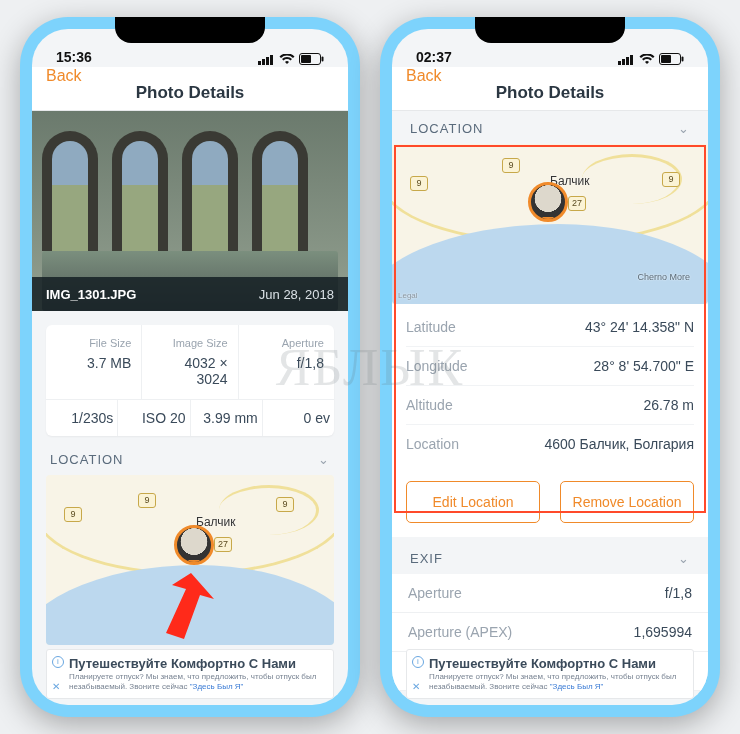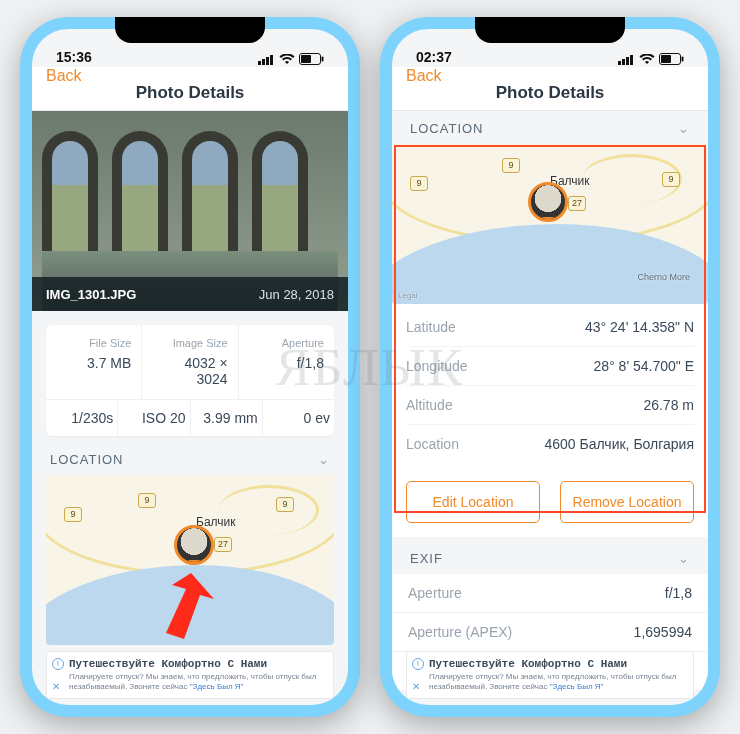--- a/index.html
+++ b/index.html
@@ -79,21 +79,21 @@
   .loc-buttons button{flex:1;padding:12px 4px;border:1px solid var(--accent);background:#fff;color:var(--accent);border-radius:5px;font-size:14px;}
 
   .highlight-box{border:2px solid #ff4a2a;pointer-events:none;}
 
   
   .exif-row{display:flex;justify-content:space-between;padding:11px 16px;border-bottom:1px solid #eef0f2;font-size:14px;background:#fff;}
   .exif-row .k{color:var(--text-light);} .exif-row .v{color:var(--text-dark);}
 
   
   .ad{position:absolute;left:14px;right:14px;bottom:6px;background:#fff;border:1px solid #e6e8ea;border-radius:3px;padding:6px 8px 6px 22px;font-size:8px;color:#788392;line-height:1.25;}
-  .ad .title{color:#3a4a5a;font-weight:600;font-size:11px;font-family:Liberation Mono, monospace;}
+  .ad .title{color:#3a4a5a;font-weight:600;font-size:13px;}
   .ad .link{color:#3a7bd5;}
   .ad .info-icon{position:absolute;left:5px;top:6px;width:12px;height:12px;border:1.3px solid #6aa7e0;border-radius:50%;color:#6aa7e0;font-size:8px;line-height:10px;text-align:center;}
   .ad .x-icon{position:absolute;left:5px;bottom:6px;color:#6aa7e0;font-size:10px;line-height:1;}
 
   .watermark{position:absolute;top:50%;left:50%;transform:translate(-50%,-50%);font-size:52px;font-family:Georgia,serif;color:rgba(100,110,115,.18);letter-spacing:2px;pointer-events:none;z-index:100;white-space:nowrap;}
 </style>
 </head>
 <body>
 
 <div class="watermark">ЯБЛЫК</div>

